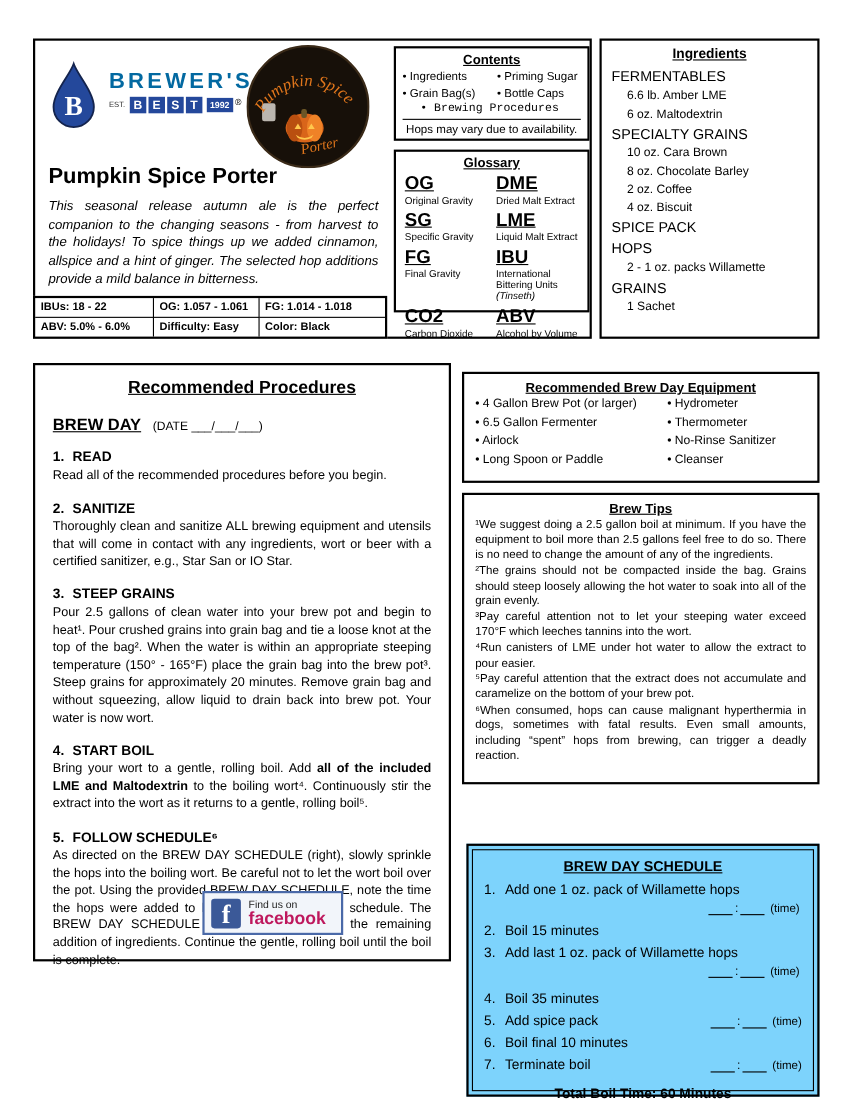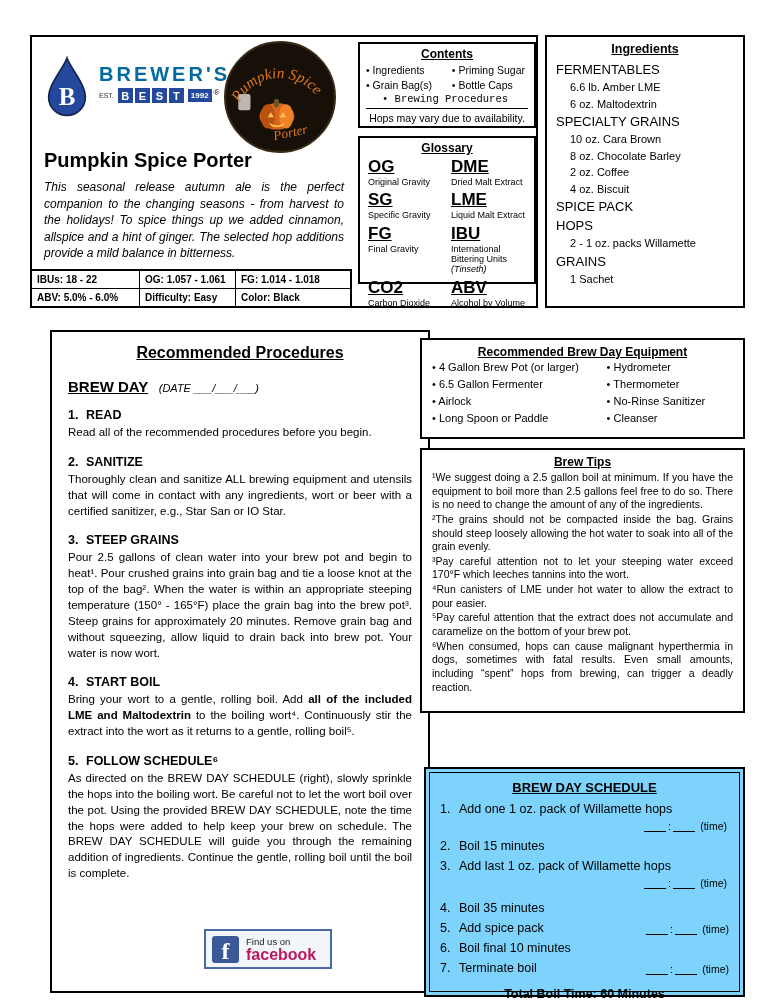--- a/index.html
+++ b/index.html
@@ -41,25 +41,25 @@
   .gl-term { font-weight:bold; text-decoration:underline; font-size:17px; }
   .gl-def { font-size:9px; line-height:1.15; }
 
   
   .ingredients-box { left:545px; top:35px; width:200px; height:273px; padding:5px 9px; }
   .ing-title { text-align:center; font-weight:bold; text-decoration:underline; font-size:12.5px; margin-bottom:4px; }
   .ing-name { font-size:13px; line-height:19px; }
   .ing-item { font-size:11px; line-height:16.5px; margin-left:14px; }
 
   
-  .procedures-box { left:30px; top:330px; width:380px; height:663px; padding:12px 16px;margin-left:20px; }
+  .procedures-box { left:30px; top:330px; width:380px; height:544px; padding:12px 16px; }
   .proc-title { text-align:center; font-size:16px; font-weight:bold; text-decoration:underline; margin-bottom:16px; }
   .brew-day-line { margin-bottom:12px; }
   .brew-day { font-size:15px; font-weight:bold; text-decoration:underline; }
-  .date-label { font-size:11px; margin-left:6px;font-style:italic; }
+  .date-label { font-size:11px; margin-left:6px; }
   .step { margin-bottom:14px; }
   .step-head { font-weight:bold; font-size:12.5px; margin-bottom:3px; display:flex; }
   .step-num { width:18px; }
   .step-body { font-size:11.5px; line-height:1.38; text-align:justify; }
 
   .fb-badge { position:absolute; left:152px; bottom:22px; width:128px; height:40px; border:2px solid #4a69a8; background:#f2f5fa; display:flex; align-items:center; padding:4px 6px; gap:7px; cursor:pointer; }
   .fb-icon { width:27px; height:27px; background:#3b5998; color:#fff; border-radius:3px; display:flex; align-items:flex-end; justify-content:center; font-family:"Liberation Serif", serif; font-weight:bold; font-size:24px; line-height:0.95; overflow:hidden; }
   .fb-text { display:flex; flex-direction:column; }
   .fb-find { font-size:9.5px; color:#222; }
   .fb-brand { font-size:16px; font-weight:bold; color:#be185d; line-height:1; }

